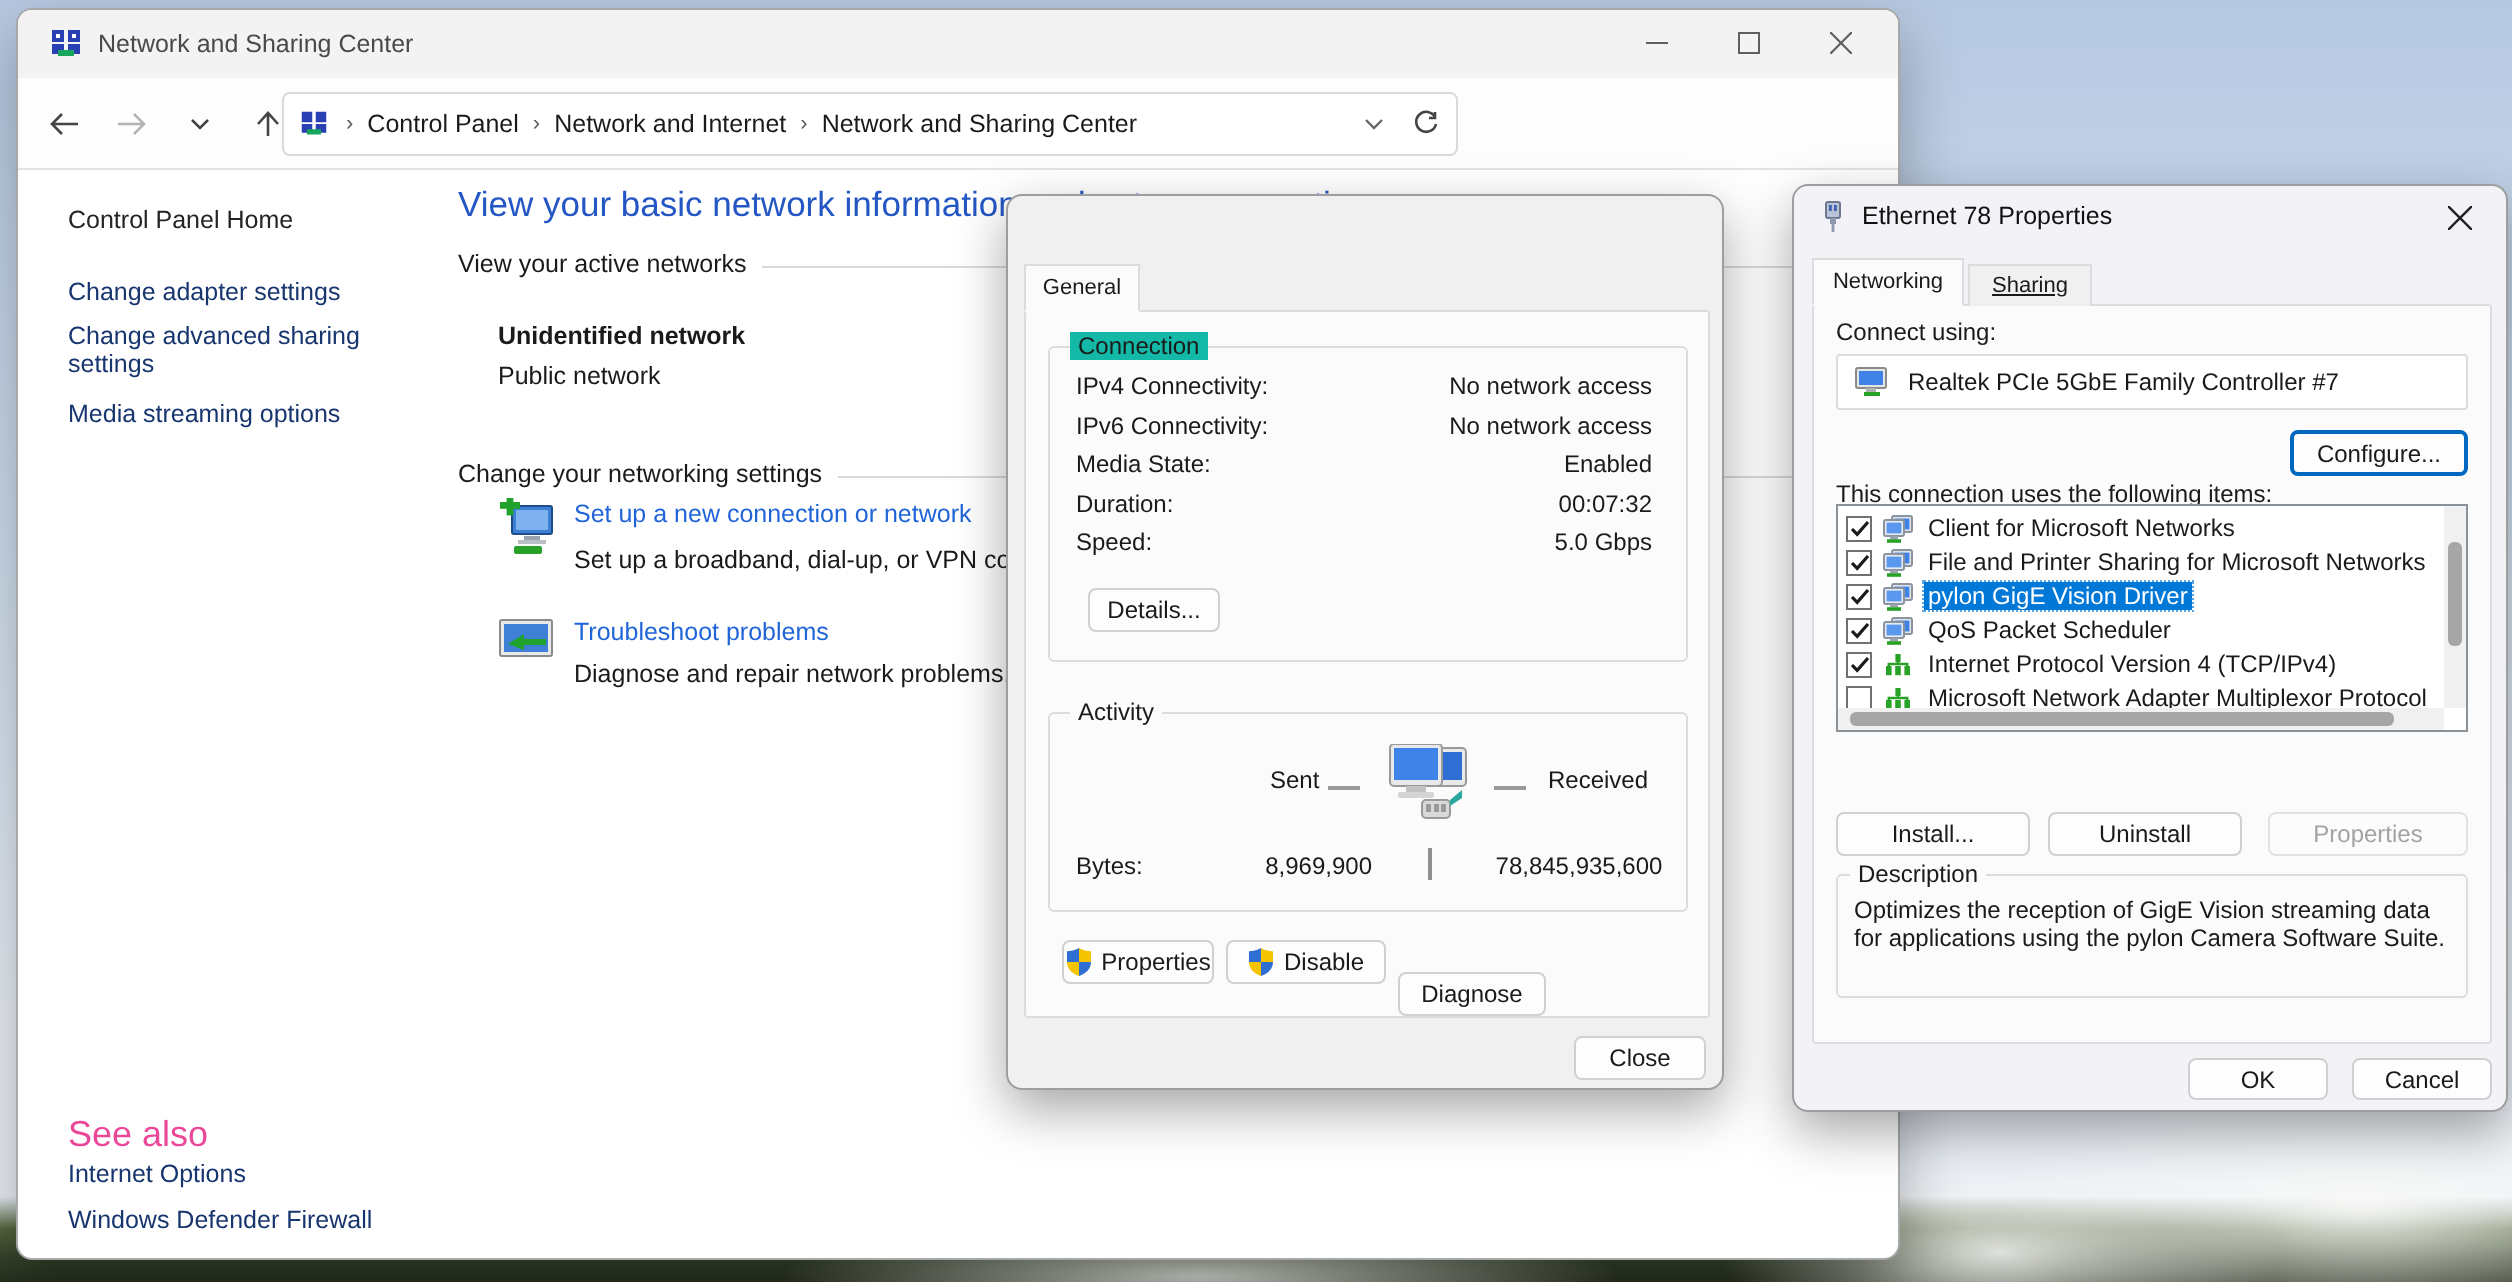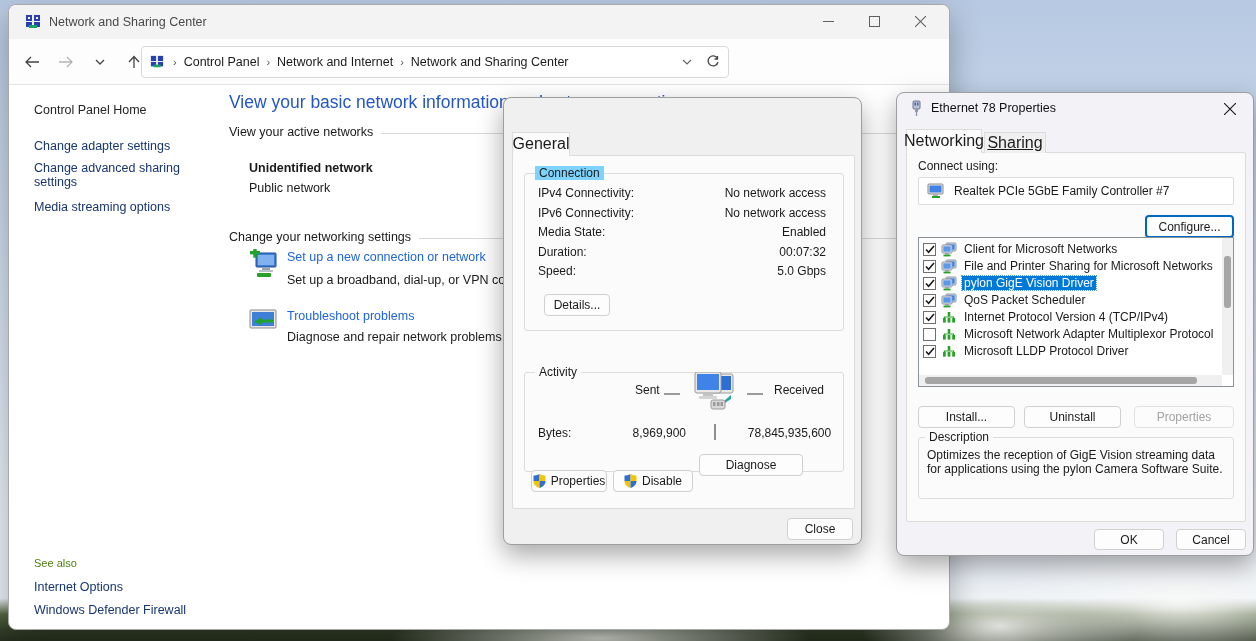--- a/index.html
+++ b/index.html
@@ -32,21 +32,21 @@
   .crumb { color:#1a1a1a; font-size:12.5px; white-space:nowrap; }
   #addr-right { margin-left:auto; display:flex; align-items:center; gap:14px; }
   #search-box { position:absolute; left:731px; top:7px; width:200px; height:32px; background:#fff;
     border:1px solid #d9d9d9; border-radius:4px; display:flex; align-items:center; padding:0 10px; }
   #search-input { flex:1; border:none; outline:none; font-size:12.5px; color:#1a1a1a; font-family:inherit; background:transparent; }
   #search-input::placeholder { color:#767676; }
 
   
   .side-link { position:absolute; left:25px; color:#17356e; cursor:pointer; font-size:12.5px; width:180px; }
   #cp-home { position:absolute; left:25px; top:98px; color:#242424; font-size:12.5px; }
-  #see-also { position:absolute; left:25px; top:552px; color:#4d7c0f; font-size:11px; }
+  #see-also { position:absolute; left:25px; top:552px; color:#ec4899; font-size:18px; }
   #content-heading { position:absolute; left:220px; top:87px; font-size:17.5px; color:#2456c4; font-weight:400; white-space:nowrap; }
   .section-row { position:absolute; left:220px; display:flex; align-items:center; width:702px; }
   .section-label { font-size:12.5px; color:#1a1a1a; white-space:nowrap; }
   .section-line { flex:1; height:1px; background:#d9d9d9; margin-left:8px; margin-top:3px; }
   #net-name { position:absolute; left:240px; top:156px; font-weight:bold; font-size:12.5px; }
   #net-type { position:absolute; left:240px; top:176px; font-size:12.5px; }
   .task-title { position:absolute; left:278px; font-size:12.5px; color:#2065d8; cursor:pointer; }
   .task-desc { position:absolute; left:278px; font-size:12.5px; color:#1a1a1a; white-space:nowrap; }
   .task-icon { position:absolute; left:239px; width:32px; height:30px; }
 
@@ -54,40 +54,40 @@
   .dlg { position:absolute; background:#f0f0f0; border:1px solid #9e9e9e; border-radius:8px;
     box-shadow:0 10px 26px rgba(0,0,0,.35); overflow:hidden; }
   #status-dialog { left:503px; top:97px; width:359px; height:448px; z-index:5; }
   #props-dialog  { left:896px; top:92px; width:358px; height:464px; z-index:10; background:#f2f2f7; }
   .dlg-title { position:absolute; top:0; left:0; right:0; height:30px; display:flex; align-items:center; padding-left:14px; gap:9px; }
   .dlg-title-text { font-size:12.5px; }
   #status-dialog .dlg-title-text { color:#6d6d6d; }
   #props-dialog .dlg-title-text { color:#111; }
   .dlg-x { position:absolute; top:4px; right:6px; width:34px; height:24px; display:flex; align-items:center; justify-content:center; }
   .tab-page { position:absolute; background:#fbfbfb; border:1px solid #dcdcdc; border-radius:2px; }
-  .tab { position:absolute; font-size:16px; display:flex; align-items:center; justify-content:center; }
+  .tab { position:absolute; font-size:11px; display:flex; align-items:center; justify-content:center; }
   .tab.active { background:#fbfbfb; border:1px solid #dcdcdc; border-bottom:1px solid #fbfbfb; z-index:3; }
   .tab.inactive { background:#f0f0f0; border:1px solid #dcdcdc; border-bottom:none; z-index:1;text-decoration:underline; }
   .group { position:absolute; border:1px solid #dcdcdc; border-radius:3px; }
   .group-label { position:absolute; top:-8px; left:10px; padding:0 4px; font-size:12px; }
   .btn { position:absolute; background:#fdfdfd; border:1px solid #d0d0d0; border-radius:4px;
     display:flex; align-items:center; justify-content:center; gap:5px; font-size:12px; color:#1a1a1a; cursor:pointer; }
   .btn.focus-ring { border:2px solid #0067c0; }
   .btn.disabled { color:#a3a3a3; background:#fcfcfc; border-color:#e2e2e2; }
   .frow-label { position:absolute; left:34px; font-size:12px; }
   .frow-value { position:absolute; right:35px; font-size:12px; text-align:right; }
 
   
   #act-line-l, #act-line-r { position:absolute; height:2px; background:#9a9a9a; top:295px; }
   #bytes-sep { position:absolute; left:210px; top:326px; width:2px; height:16px; background:#8f8f8f; }
 
   
   #connect-box { position:absolute; left:21px; top:84px; width:316px; height:28px; background:#fff;
     border:1px solid #dcdcdc; border-radius:2px; display:flex; align-items:center; padding-left:8px; gap:9px; font-size:12px; }
-  #items-list { position:absolute; left:21px; top:144px; width:316px; height:150px; background:#fff;
+  #items-list { position:absolute; left:21px; top:159px; width:316px; height:114px; background:#fff;
     border:1px solid #8a9199; overflow:hidden; }
   .lrow { position:absolute; left:4px; height:16px; display:flex; align-items:center; gap:5px; white-space:nowrap; }
   .chk { width:13px; height:13px; background:#fff; border:1px solid #707070; display:flex; align-items:center; justify-content:center; flex:none; }
   .itm-label { font-size:12px; padding:0 2px; }
   .itm-label.selected { background:#0078d7; color:#fff; outline:1px dotted #5aa2e0; }
   .vscroll { position:absolute; right:0; top:0; width:11px; bottom:11px; background:#f0f0f0; }
   .vthumb { position:absolute; left:2px; width:7px; border-radius:3px; background:#a6a6a6; }
   .hscroll { position:absolute; left:0; right:11px; bottom:0; height:11px; background:#f0f0f0; }
   .hthumb { position:absolute; top:2px; height:7px; border-radius:3px; background:#a6a6a6; }
   #desc-text { position:absolute; left:8px; top:10px; right:8px; font-size:12px; line-height:14px; color:#1a1a1a; }
@@ -234,37 +234,37 @@
   </div>
 
   <div class="dlg" id="status-dialog">
 
     <div class="tab active" style="left:8px;top:34px;width:58px;height:24px">
       <span>General</span>
     </div>
     <div class="tab-page" style="left:8px;top:57px;width:343px;height:354px"></div>
 
     <div class="group" style="left:20px;top:75px;width:320px;height:158px;border-radius:3px">
-      <span class="group-label" style="background:#7dd3fc">Connection</span>
+      <span class="group-label" style="background:#14b8a6">Connection</span>
     </div>
     <span class="frow-label" style="top:88px">IPv4 Connectivity:</span>
     <span class="frow-value" style="top:88px">No network access</span>
     <span class="frow-label" style="top:108px">IPv6 Connectivity:</span>
     <span class="frow-value" style="top:108px">No network access</span>
     <span class="frow-label" style="top:127px">Media State:</span>
     <span class="frow-value" style="top:127px">Enabled</span>
     <span class="frow-label" style="top:147px">Duration:</span>
     <span class="frow-value" style="top:147px">00:07:32</span>
     <span class="frow-label" style="top:166px">Speed:</span>
     <span class="frow-value" style="top:166px">5.0 Gbps</span>
     <div class="btn" style="left:40px;top:196px;width:66px;height:22px">
       <span>Details...</span>
     </div>
 
-    <div class="group" style="left:20px;top:274px;width:320px;height:100px">
+    <div class="group" style="left:20px;top:258px;width:320px;height:100px">
       <span class="group-label" style="background:#fbfbfb">Activity</span>
     </div>
     <span class="abs" style="left:131px;top:285px;font-size:12px">Sent</span>
     <div id="act-line-l" style="left:160px;width:16px"></div>
     <span class="abs" style="left:185px;top:274px">
       <svg width="46" height="42" viewBox="0 0 46 42">
           <rect x="20" y="2" width="24" height="19" rx="2" fill="#e9e9e9" stroke="#9a9a9a"></rect>
           <rect x="22" y="4" width="20" height="14" fill="#2f6fd3"></rect>
           <rect x="6" y="0" width="26" height="21" rx="2" fill="#e9e9e9" stroke="#9a9a9a"></rect>
           <rect x="8" y="2" width="22" height="16" fill="#3f83e8"></rect>
@@ -305,21 +305,21 @@
       <svg width="13" height="14" viewBox="0 0 13 14">
           <g clip-path="url(#sh1)">
             <rect x="0" y="0" width="6.5" height="7" fill="#2f6fd3"></rect>
             <rect x="6.5" y="0" width="6.5" height="7" fill="#f5c400"></rect>
             <rect x="0" y="7" width="6.5" height="7" fill="#f5c400"></rect>
             <rect x="6.5" y="7" width="6.5" height="7" fill="#2f6fd3"></rect>
           </g>
         </svg>
       <span>Disable</span>
     </div>
-    <div class="btn" style="left:195px;top:356px;width:104px;height:22px">
+    <div class="btn" style="left:195px;top:388px;width:74px;height:22px">
       <span>Diagnose</span>
     </div>
 
     <div class="btn" style="left:283px;top:420px;width:66px;height:22px">
       <span>Close</span>
     </div>
   </div>
 
   <div class="dlg" id="props-dialog">
     <div class="dlg-title">

